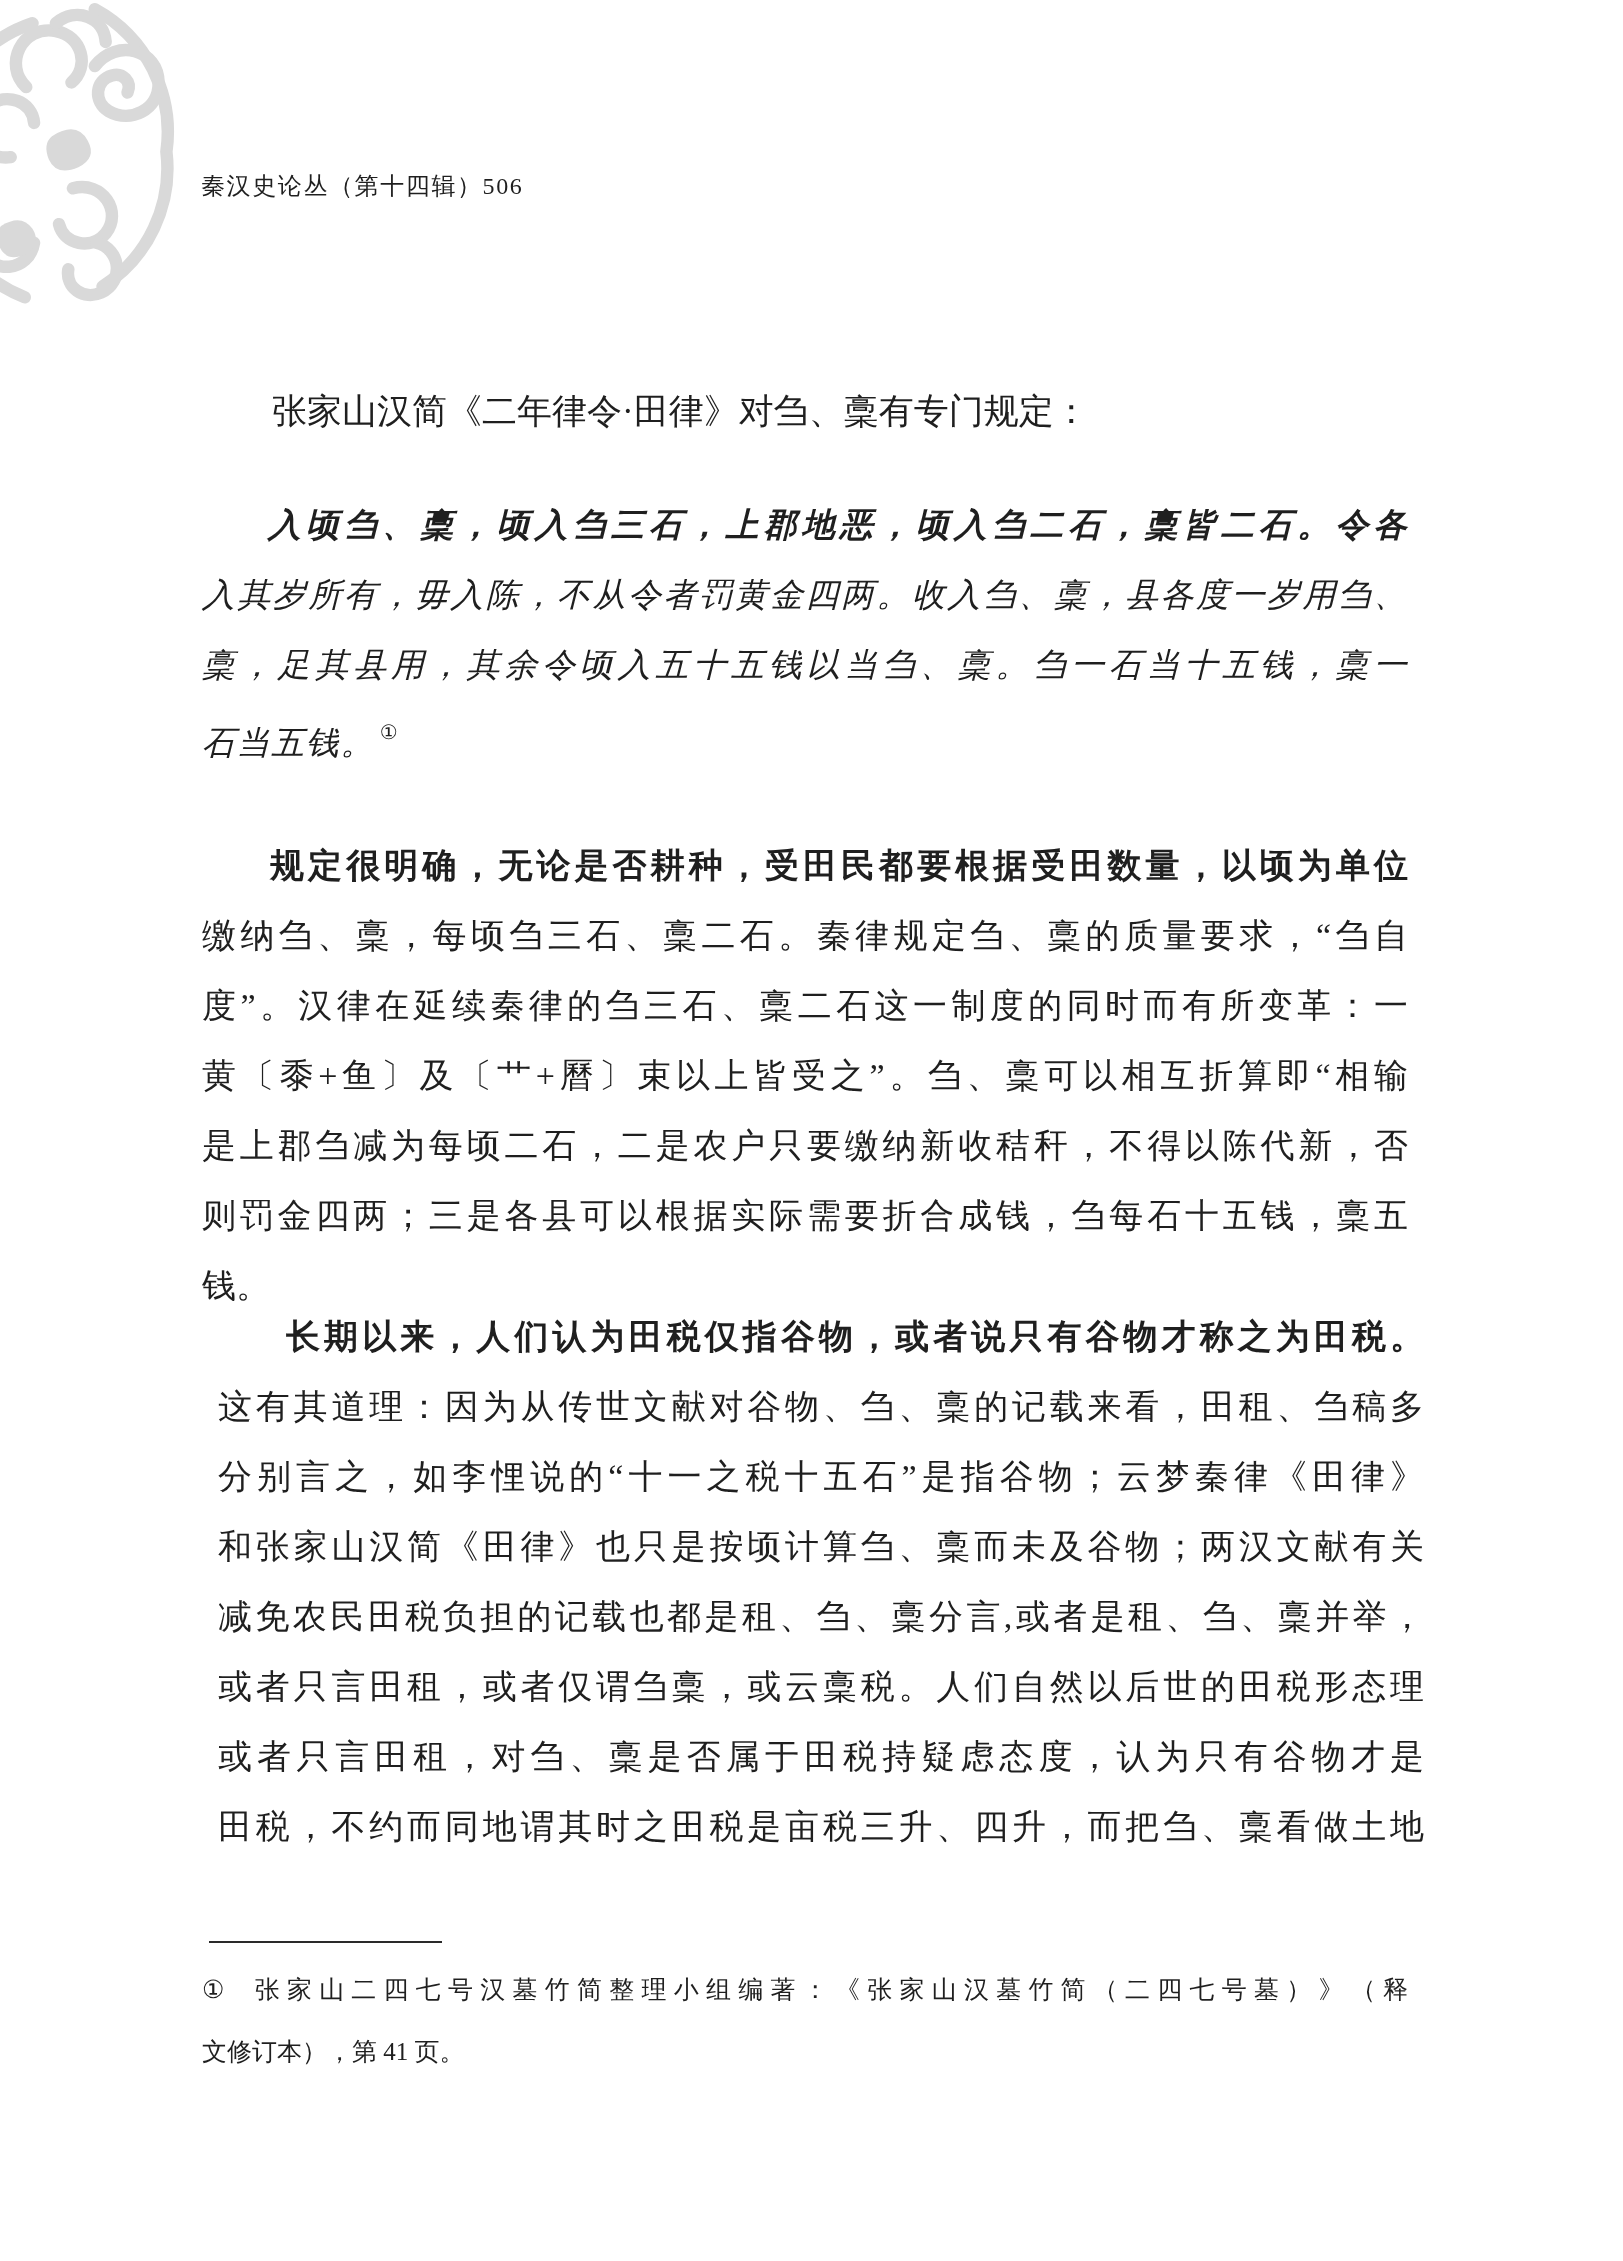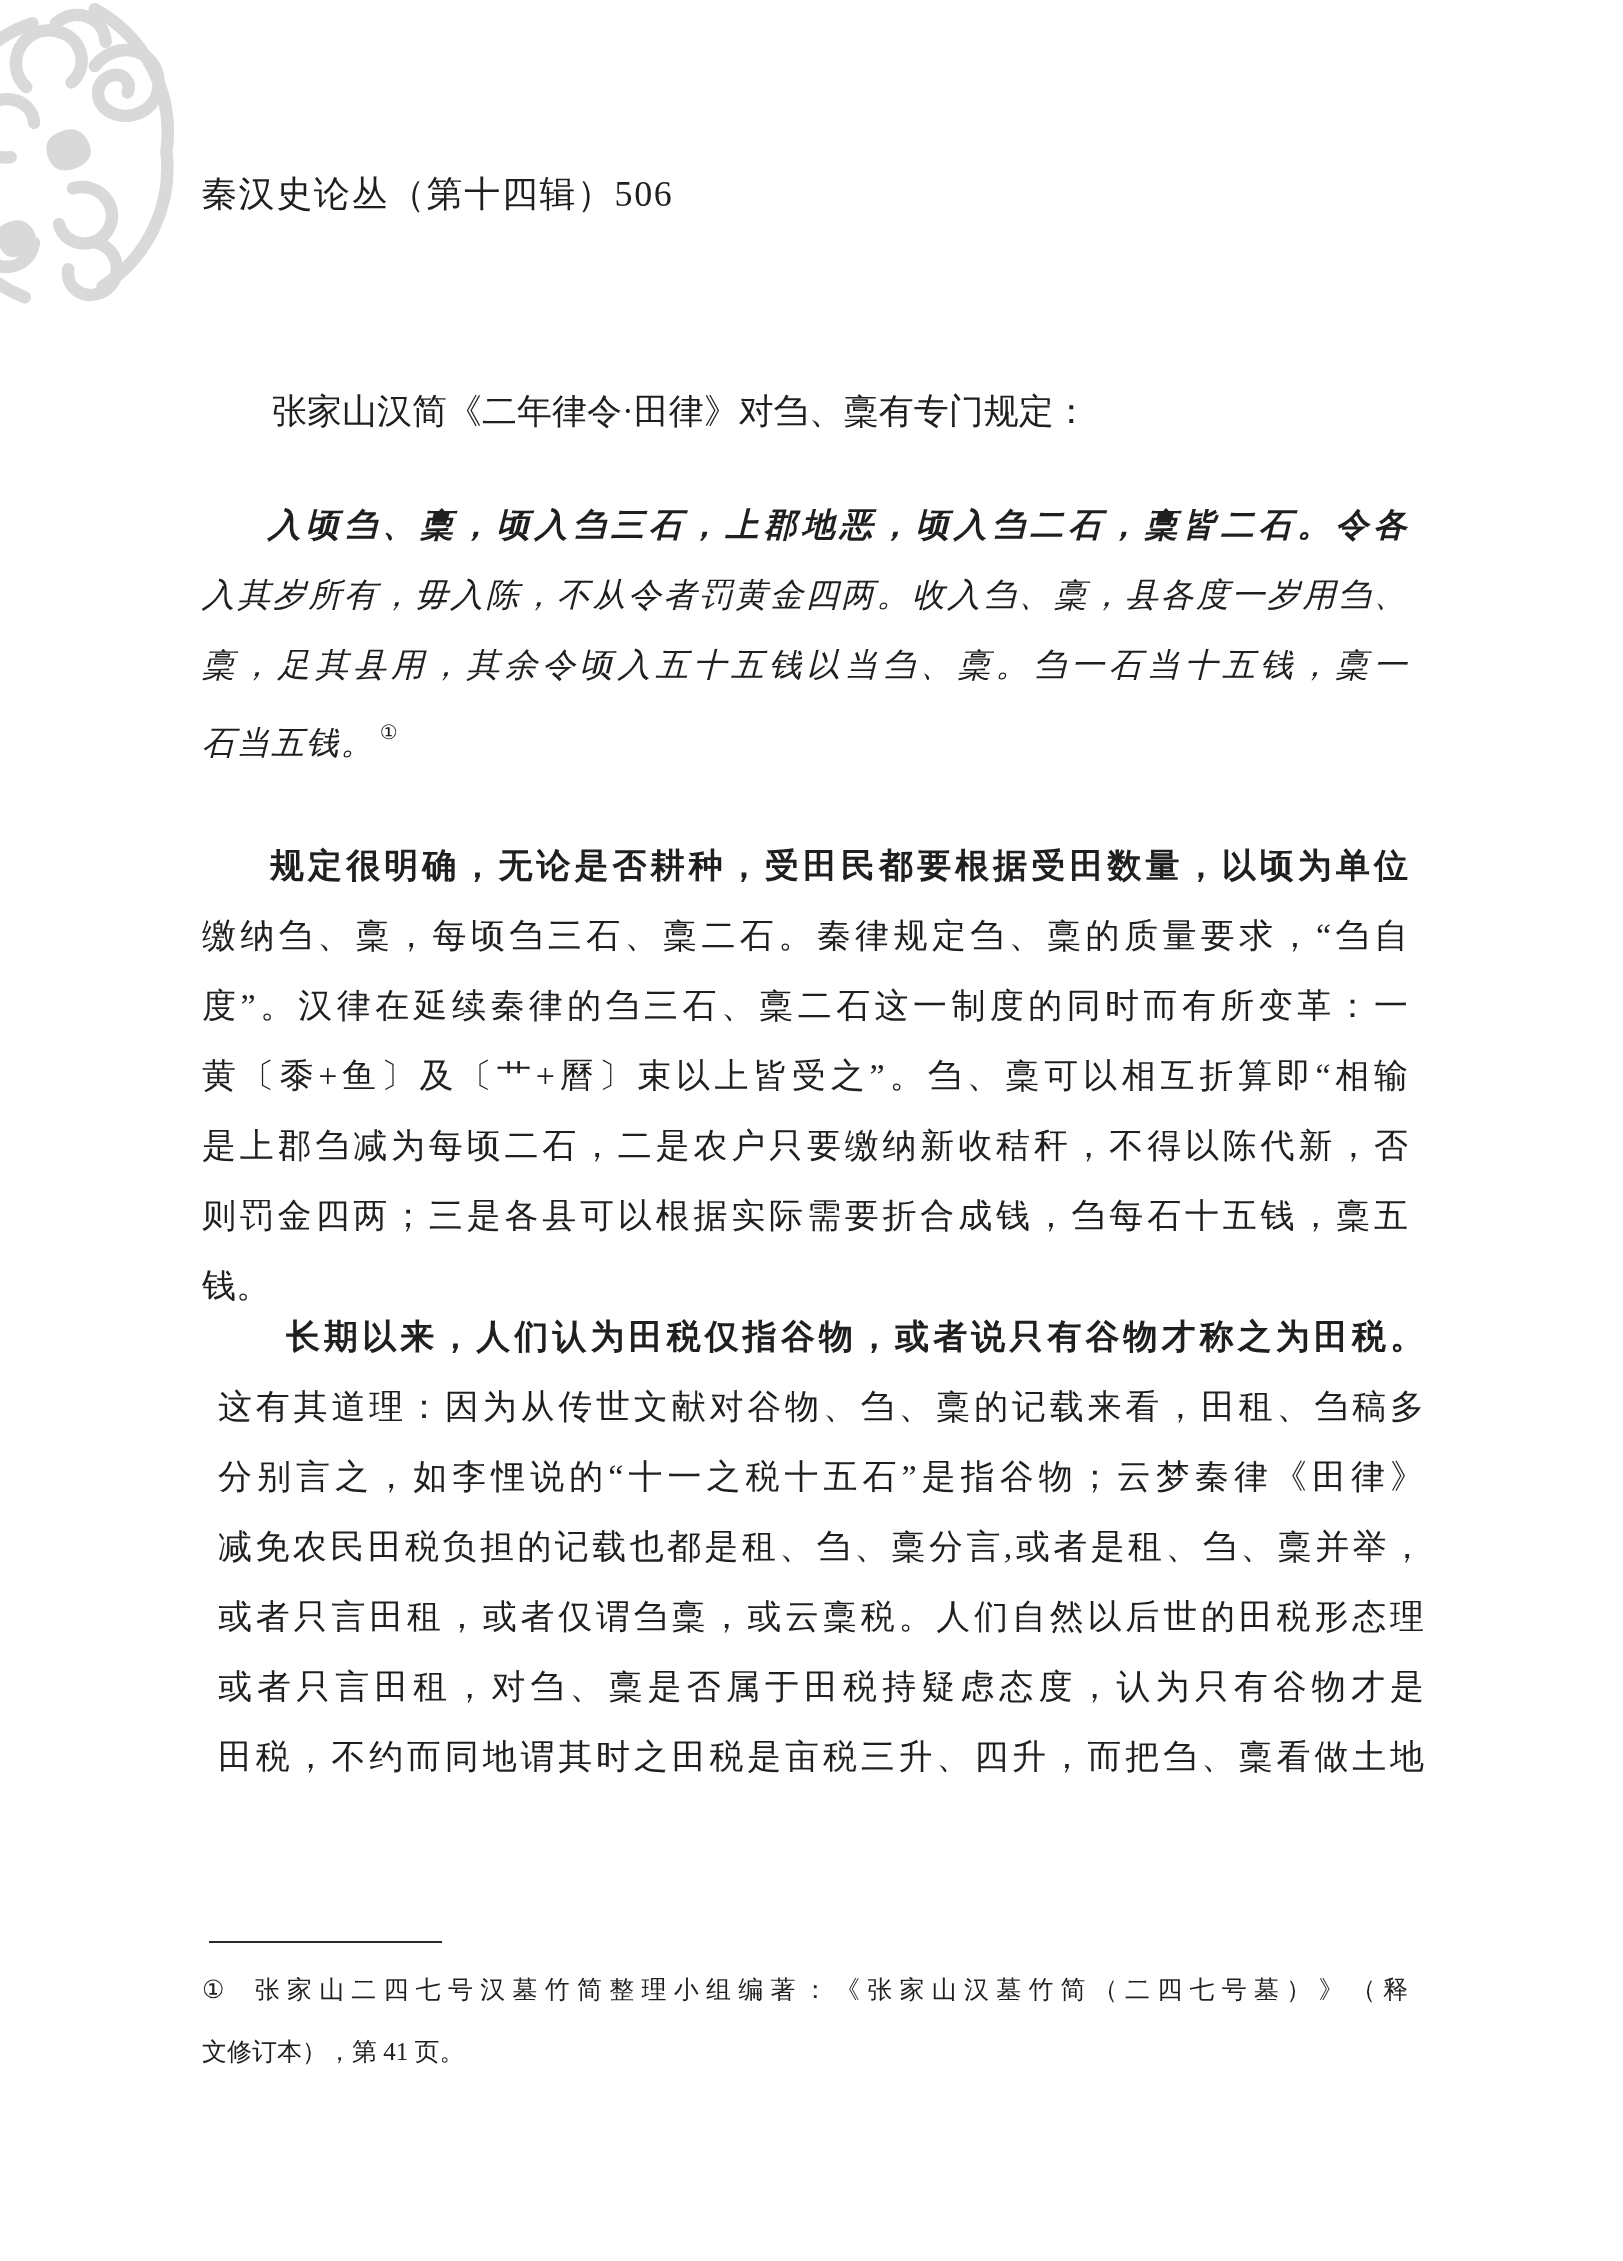--- a/index.html
+++ b/index.html
@@ -18,21 +18,21 @@
     left: -22px;
     top: -7.8px;
     width: 218px;
     height: 335px;
     pointer-events: none;
   }
   .running-head {
     position: absolute;
     left: 201px;
     top: 170px;
-    font-size: 36px;
+    font-size: 24px;
     letter-spacing: 1.6px;
     white-space: nowrap;
   }
   .col {
     position: absolute;
     left: 202px;
     width: 1206px;
   }
   .intro {
     top: 342px;
@@ -124,20 +124,21 @@
     <div class="line">黄〔黍+鱼〕及〔艹+曆〕束以上皆受之”。刍、稾可以相互折算即“相输</div>
     <div class="line">是上郡刍减为每顷二石，二是农户只要缴纳新收秸秆，不得以陈代新，否</div>
     <div class="line">则罚金四两；三是各县可以根据实际需要折合成钱，刍每石十五钱，稾五</div>
     <div class="line last">钱。</div>
   </section>
 
   <section class="col body-para para3">
     <div class="line indent">长期以来，人们认为田税仅指谷物，或者说只有谷物才称之为田税。</div>
     <div class="line">这有其道理：因为从传世文献对谷物、刍、稾的记载来看，田租、刍稿多</div>
     <div class="line">分别言之，如李悝说的“十一之税十五石”是指谷物；云梦秦律《田律》</div>
+    <div class="line">和张家山汉简《田律》也只是按顷计算刍、稾而未及谷物；两汉文献有关</div>
     <div class="line">减免农民田税负担的记载也都是租、刍、稾分言,或者是租、刍、稾并举，</div>
     <div class="line">或者只言田租，或者仅谓刍稾，或云稾税。人们自然以后世的田税形态理</div>
     <div class="line">或者只言田租，对刍、稾是否属于田税持疑虑态度，认为只有谷物才是</div>
     <div class="line">田税，不约而同地谓其时之田税是亩税三升、四升，而把刍、稾看做土地</div>
   </section>
 
   <div class="fn-divider"></div>
   <footer class="col footnote">
     <div class="line"><span class="fnmark">①</span><span>张家山二四七号汉墓竹简整理小组编著：《张家山汉墓竹简（二四七号墓）》（释</span></div>
     <div class="line last">文修订本），第 41 页。</div>

